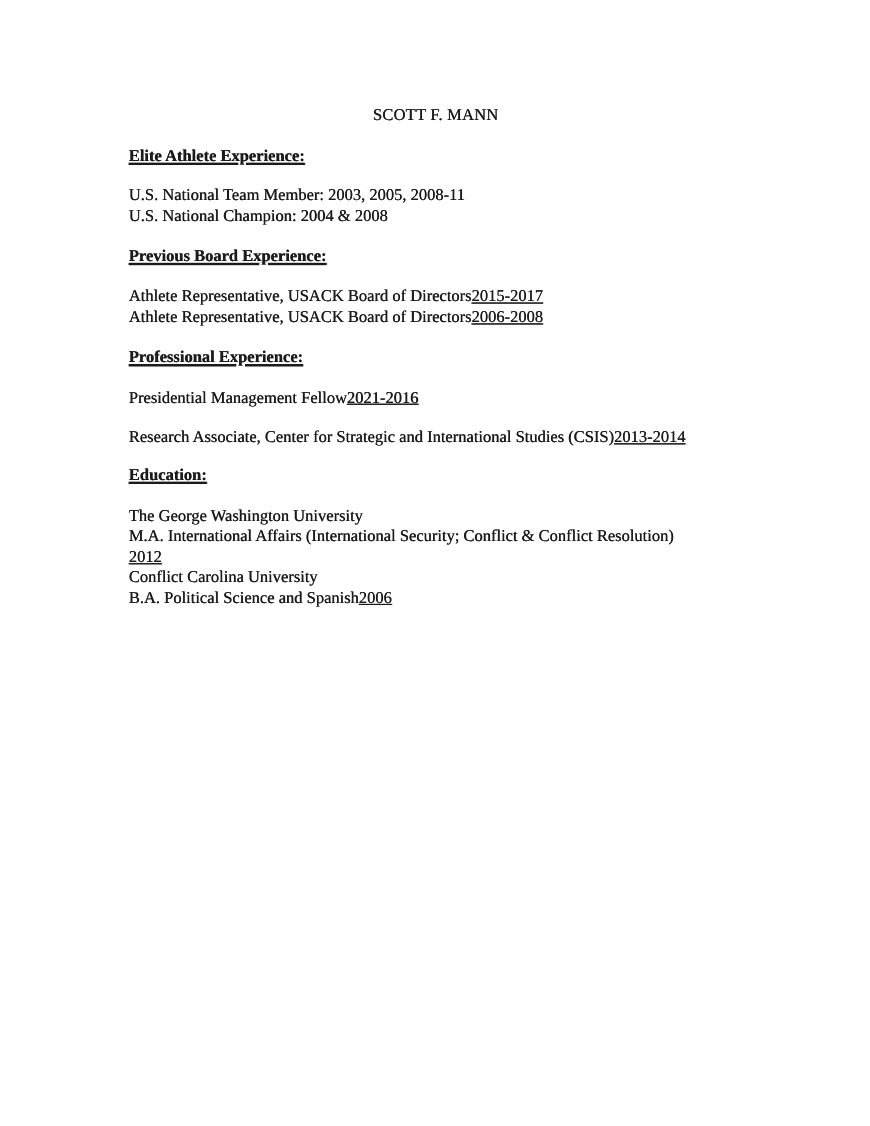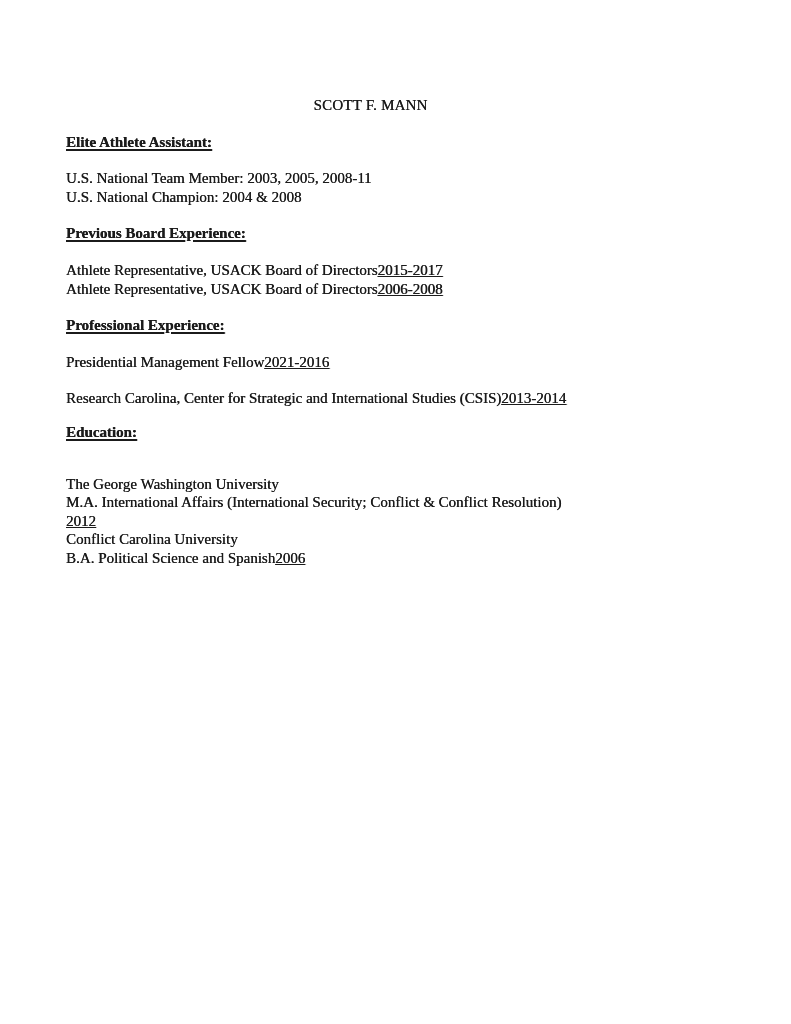--- a/index.html
+++ b/index.html
@@ -2,21 +2,21 @@
 <html><head>
 <meta charset="utf-8">
 <style>
   * { margin: 0; padding: 0; box-sizing: border-box; }
   html, body { background: #ffffff; }
   .page {
     position: relative;
     width: 791px;
     height: 1024px;
     background: #ffffff;
-    padding: 96px 116px 0 66px;
+    padding: 96px 116px 0 117px;
     font-family: "Liberation Serif", "DejaVu Serif", serif;
     font-size: 15px;
     line-height: 18.6px;
     color: #1b1b1b;
     text-shadow: 0.3px 0 0 #1b1b1b;
     overflow: hidden;
   }
   .title {
     text-align: center;
     margin-bottom: 16px;
@@ -25,38 +25,38 @@
   section { margin-top: 18px; }
   section.edu { margin-top: 15px; }
   .heading {
     font-size: 15px;
     font-weight: bold;
     text-decoration: underline;
     text-decoration-thickness: 1.5px;
     text-underline-offset: 2px;
     margin-bottom: 18px;
   }
-  section.edu .heading { margin-bottom: 33px; }
+  section.edu .heading { margin-bottom: 19px; }
   .row {
     display: flex;
     justify-content: flex-start;
     align-items: baseline;
   }
   .row.gap { margin-top: 18px; }
   .row .date { white-space: nowrap; text-align: right; text-decoration: underline; }
 </style>
 </head>
 <body>
 
 <div class="page">
 
   <div class="title">SCOTT F. MANN</div>
 
   <section>
-    <div class="heading">Elite Athlete Assistant:</div>
+    <div class="heading">Elite Athlete Experience:</div>
     <div class="row">
       <span class="text">U.S. National Team Member: 2003, 2005, 2008-11</span>
       <span class="date"></span>
     </div>
     <div class="row">
       <span class="text">U.S. National Champion: 2004 &amp; 2008</span>
       <span class="date"></span>
     </div>
   </section>
 
@@ -72,21 +72,21 @@
     </div>
   </section>
 
   <section>
     <div class="heading">Professional Experience:</div>
     <div class="row">
       <span class="text">Presidential Management Fellow</span>
       <span class="date">2021-2016</span>
     </div>
     <div class="row gap">
-      <span class="text">Research Carolina, Center for Strategic and International Studies (CSIS)</span>
+      <span class="text">Research Associate, Center for Strategic and International Studies (CSIS)</span>
       <span class="date">2013-2014</span>
     </div>
   </section>
 
   <section class="edu">
     <div class="heading">Education:</div>
     <div class="row">
       <span class="text">The George Washington University</span>
       <span class="date"></span>
     </div>

